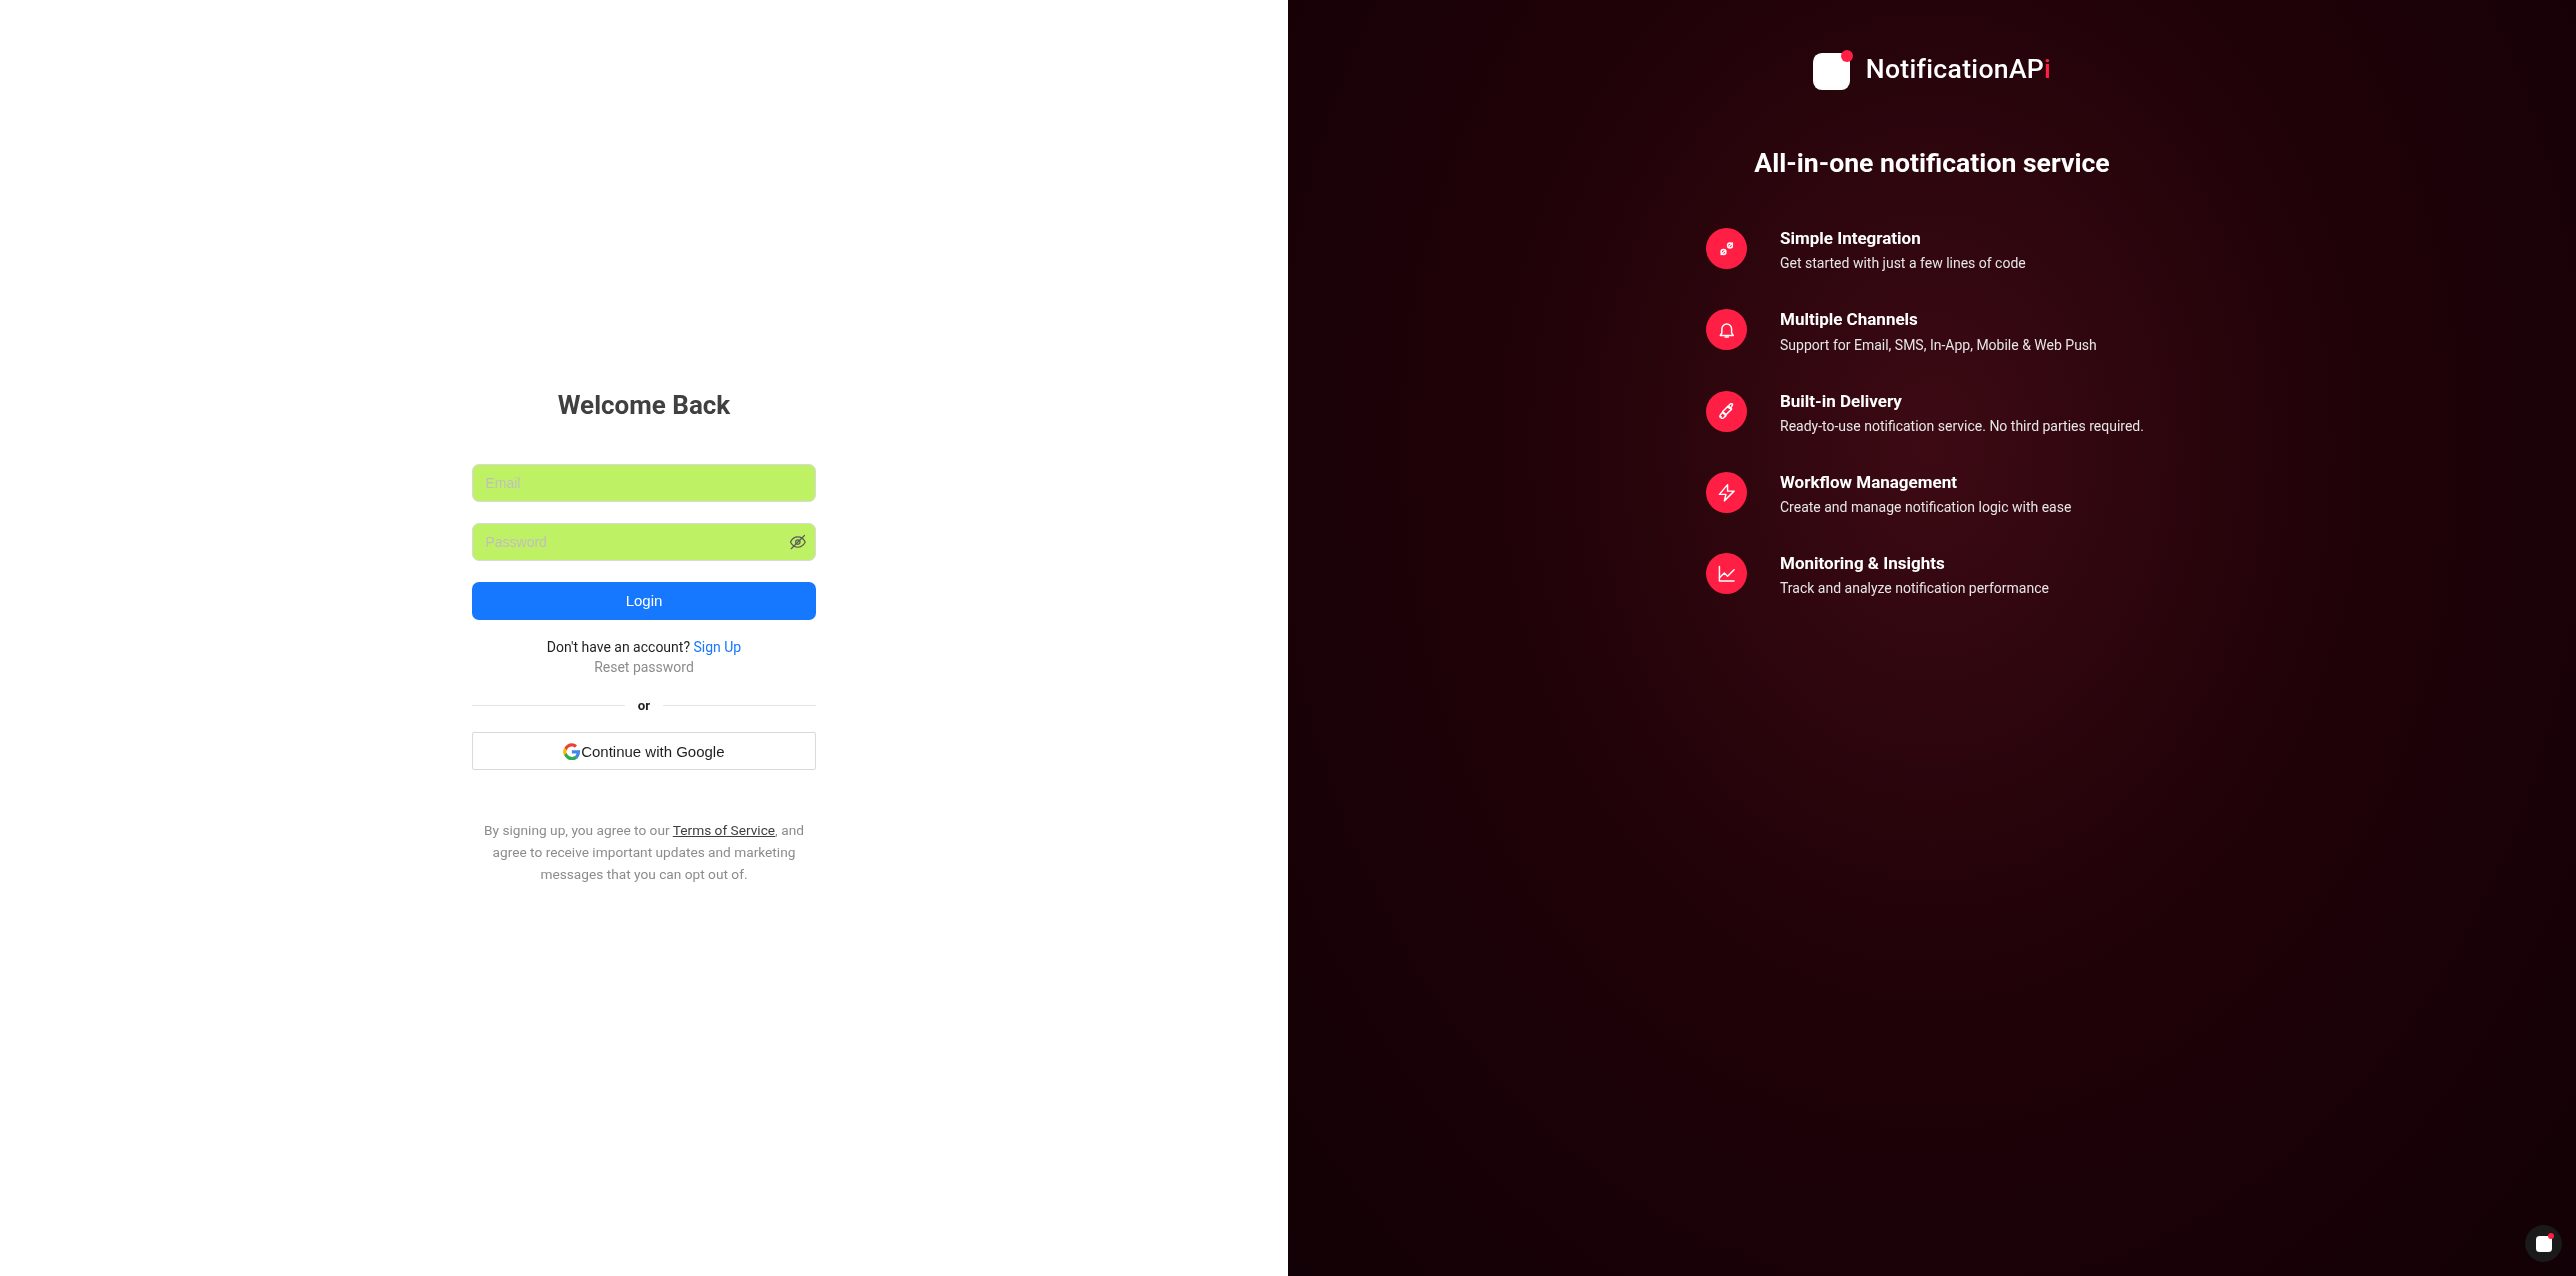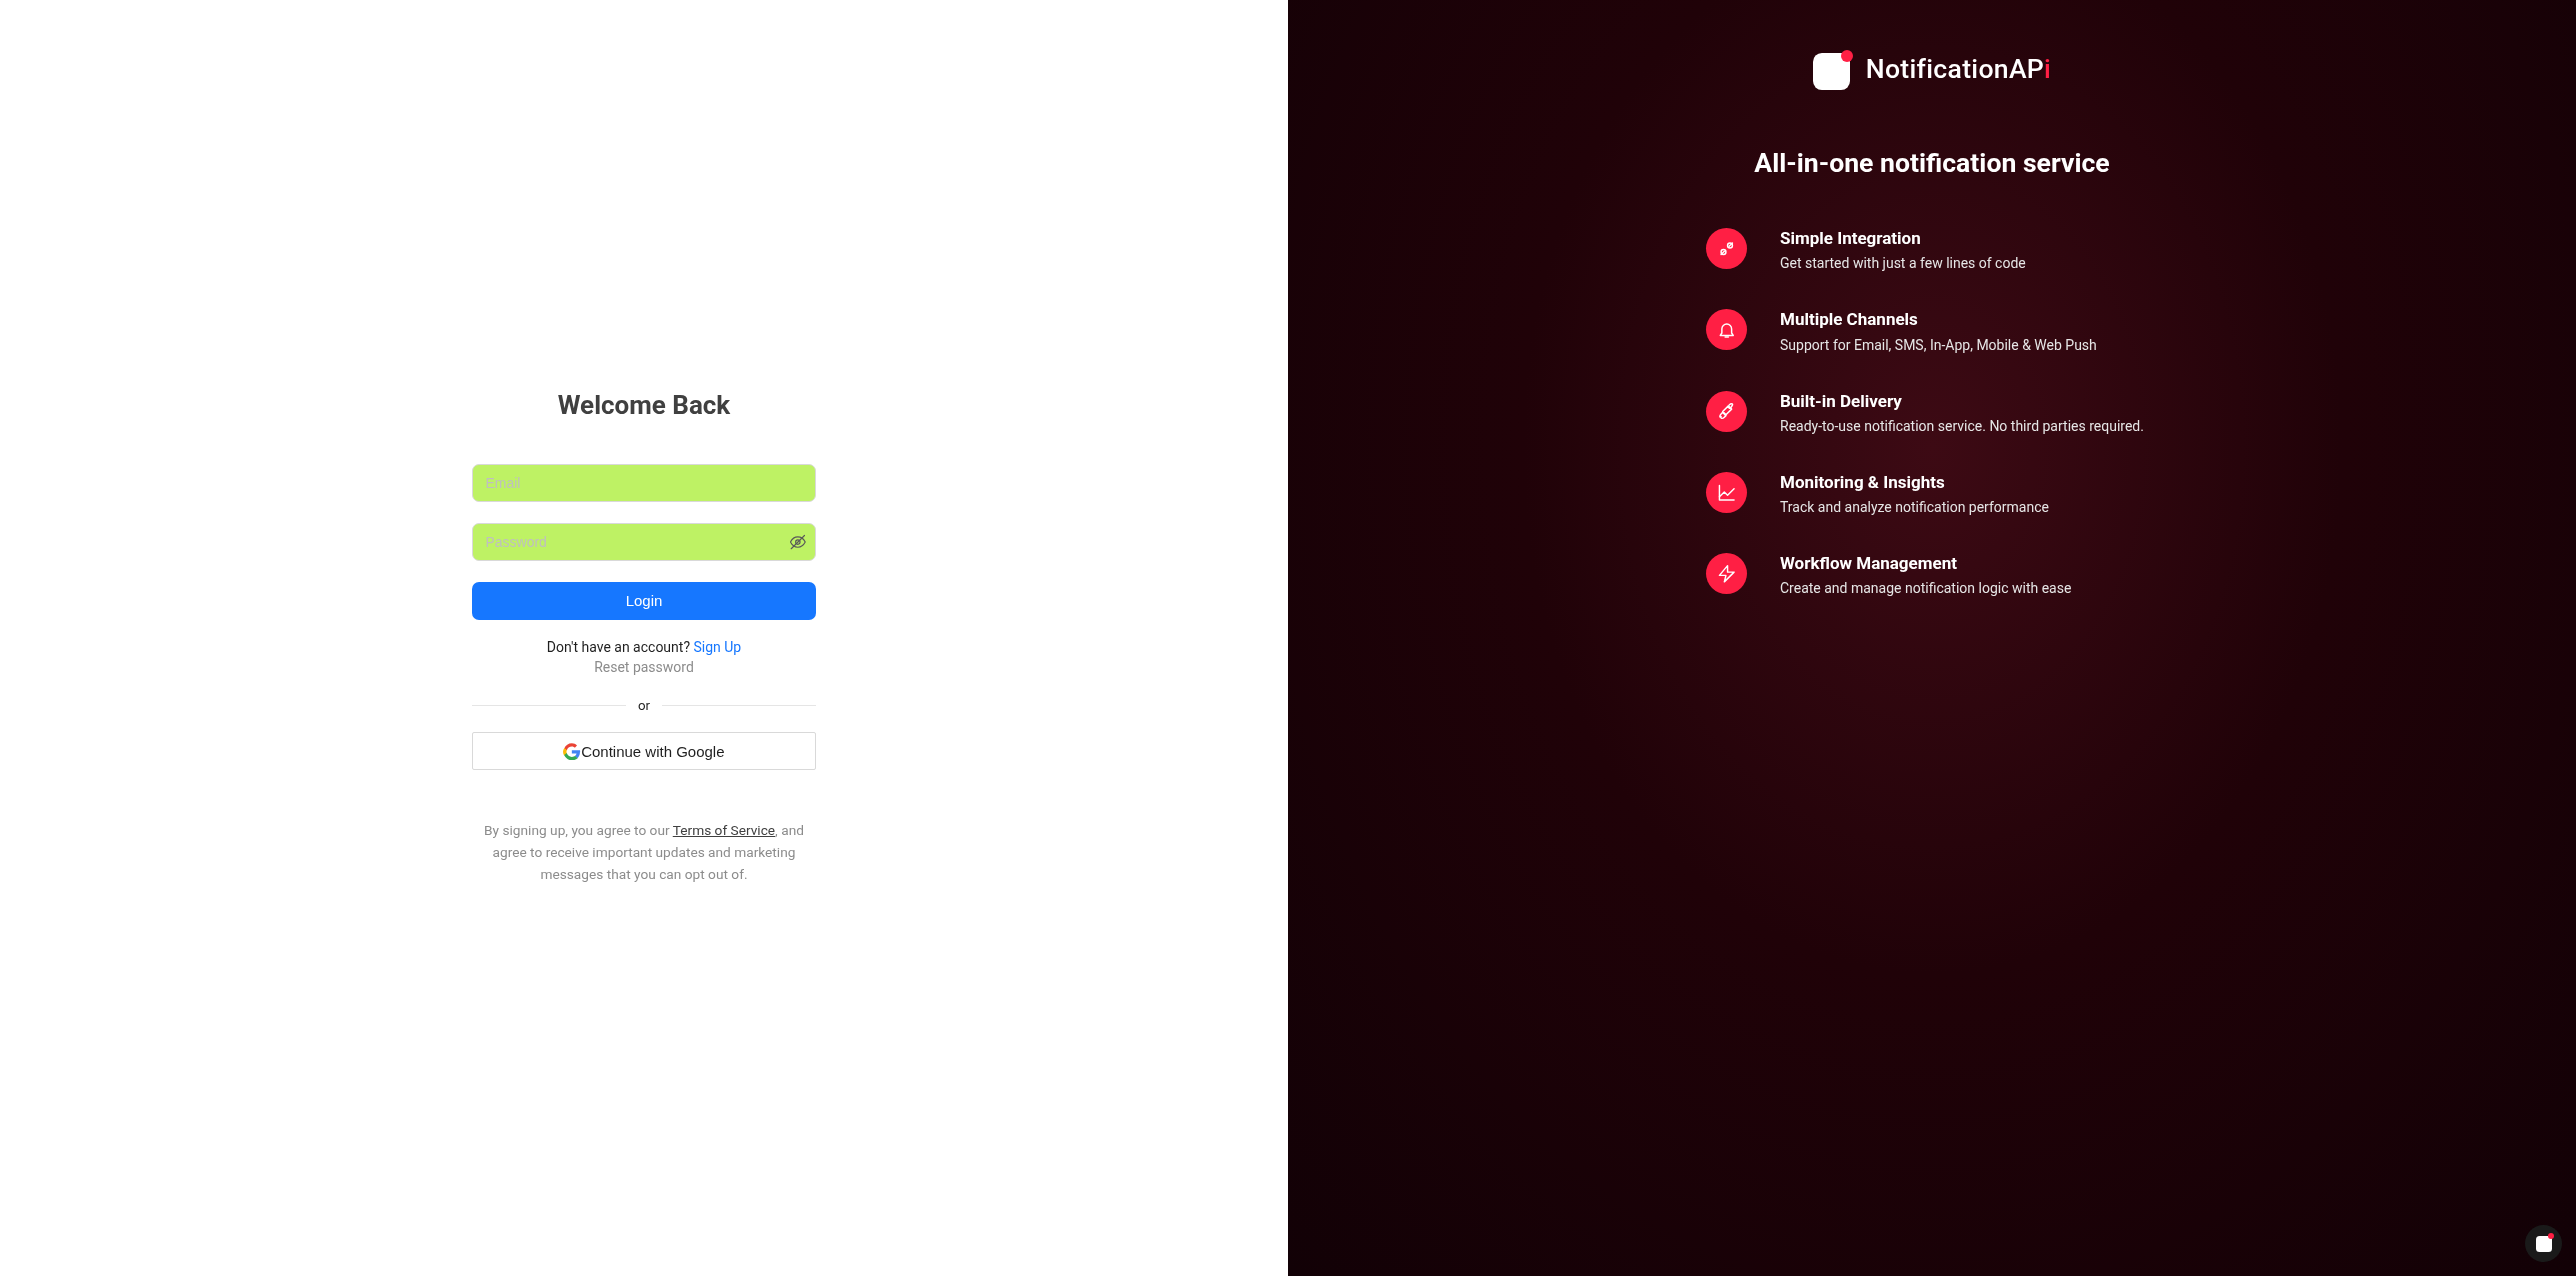--- a/index.html
+++ b/index.html
@@ -90,20 +90,21 @@
     color: #8c8c8c;
     text-align: center;
     margin-bottom: 23px;
     cursor: pointer;
   }
   .divider {
     width: 100%;
     display: flex;
     align-items: center;
     margin-bottom: 19.5px;
+    font-weight: bold;
   }
   .divider::before, .divider::after {
     content: "";
     flex: 1;
     height: 0.9px;
     background: #e5e5e5;
   }
   .divider-text {
     padding: 0 12.4px;
     font-size: 13.3px;
@@ -347,39 +348,39 @@
       </div>
       <div>
         <div class="feature-title">Built-in Delivery</div>
         <div class="feature-desc">Ready-to-use notification service. No third parties required.</div>
       </div>
     </div>
 
     <div class="feature">
       <div class="feature-icon">
         <svg width="19.5" height="19.5" viewBox="0 0 24 24" fill="none" stroke="currentColor" stroke-width="1.8" stroke-linecap="round" stroke-linejoin="round">
+          <polygon points="13 2 3 14 11 14 9 22 21 10 13 10 13 2"></polygon>
+        </svg>
+      </div>
+      <div>
+        <div class="feature-title">Workflow Management</div>
+        <div class="feature-desc">Create and manage notification logic with ease</div>
+      </div>
+    </div>
+
+    <div class="feature">
+      <div class="feature-icon">
+        <svg width="19.5" height="19.5" viewBox="0 0 24 24" fill="none" stroke="currentColor" stroke-width="1.8" stroke-linecap="round" stroke-linejoin="round">
           <polyline points="3 17 9 11 13 15 21 7"></polyline>
             <path d="M3 3v18h18"></path>
         </svg>
       </div>
       <div>
         <div class="feature-title">Monitoring &amp; Insights</div>
         <div class="feature-desc">Track and analyze notification performance</div>
-      </div>
-    </div>
-
-    <div class="feature">
-      <div class="feature-icon">
-        <svg width="19.5" height="19.5" viewBox="0 0 24 24" fill="none" stroke="currentColor" stroke-width="1.8" stroke-linecap="round" stroke-linejoin="round">
-          <polygon points="13 2 3 14 11 14 9 22 21 10 13 10 13 2"></polygon>
-        </svg>
-      </div>
-      <div>
-        <div class="feature-title">Workflow Management</div>
-        <div class="feature-desc">Create and manage notification logic with ease</div>
       </div>
     </div>
 
   </div>
 
   <div class="fab">
     <div class="fab-inner"></div>
   </div>
 
 </div>

